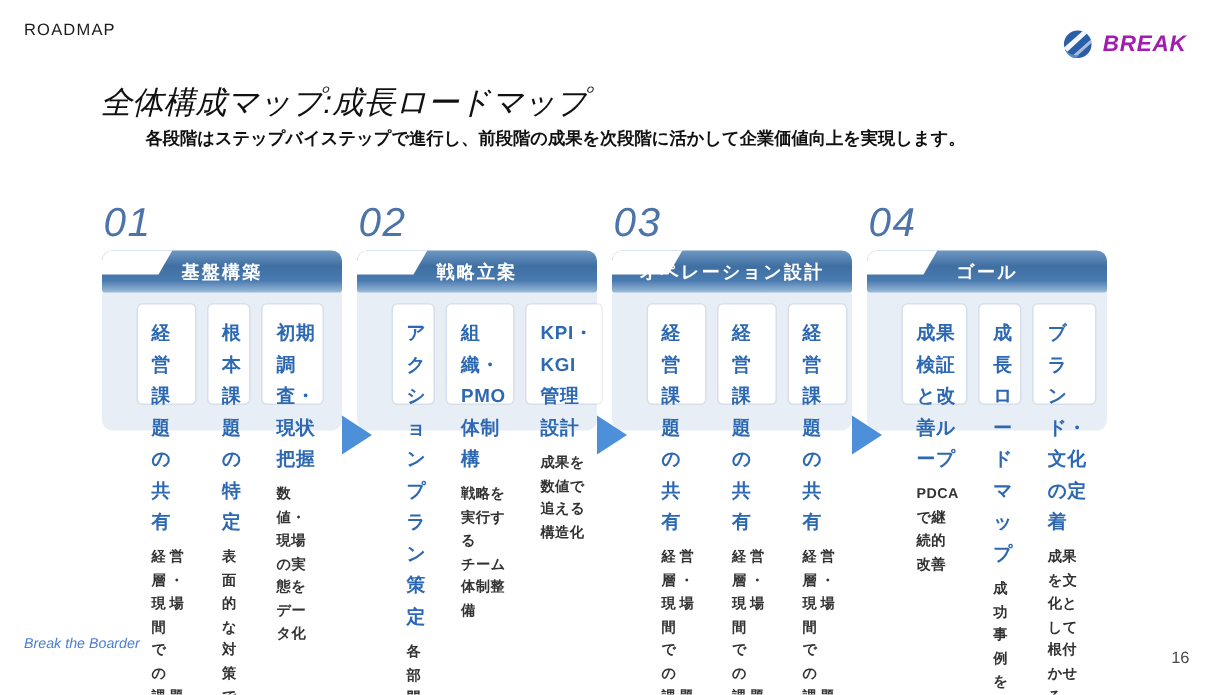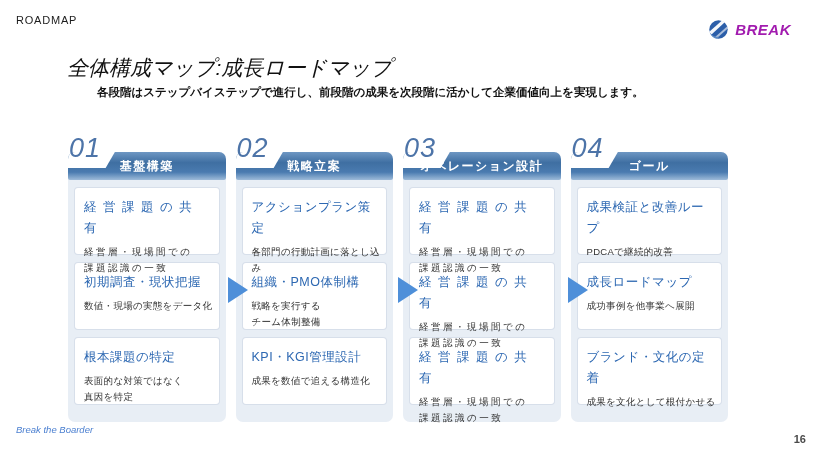--- a/index.html
+++ b/index.html
@@ -17,27 +17,27 @@
   .column{position:relative;width:160px;margin-right:10px;padding-top:13px;}
   .column:last-child{margin-right:0;}
   .col-number{
     position:absolute;top:-6px;left:1px;z-index:3;
     font-size:27px;font-style:italic;color:#4d74a8;letter-spacing:1px;
   }
   .col-body{background:#e8eef5;border-radius:7px;}
   .col-header{
     position:relative;overflow:hidden;height:28px;border-radius:7px 7px 2px 2px;
     background:linear-gradient(180deg,#6e97c3 0%,#3f6fa2 38%,#4a7bb0 72%,#9dbbd9 100%);
-    text-align:center;line-height:28px;color:#fff;font-size:12px;font-weight:bold;letter-spacing:1.5px;
+    text-align:center;line-height:28px;color:#fff;font-size:12px;font-weight:bold;letter-spacing:1.5px;margin-top:15px;
   }
   .col-header::before{
     content:"";position:absolute;top:-6px;left:-14px;width:58px;height:22px;
     background:#ffffff;transform:skewX(-30deg);
   }
-  .col-cards{padding:8px 7px 18px;display:flex;flex-direction:column;gap:9px;}
+  .col-cards{padding:8px 24px 18px;display:flex;gap:9px;font-weight:bold;}
   .card{
     position:relative;height:66px;box-sizing:border-box;background:#fff;border-radius:3px;
     padding:8px 5px 0 9px;box-shadow:0 0 0 1px rgba(110,135,170,0.14);overflow:visible;
   }
   .card:nth-child(1){z-index:3;} .card:nth-child(2){z-index:2;} .card:nth-child(3){z-index:1;}
   .card-title{
     font-size:12.5px;line-height:21px;color:#2d68b2;letter-spacing:0.5px;
     margin:1px 0 5px;white-space:pre-line;
   }
   .card-title.spread{letter-spacing:6.5px;}
@@ -45,21 +45,21 @@
     font-size:9.5px;line-height:15.5px;color:#333;letter-spacing:0.3px;white-space:pre-line;
   }
   .card-desc.spread{letter-spacing:2.5px;}
   .flow-arrow{
     position:absolute;width:0;height:0;z-index:5;top:138px;
     border-top:13px solid transparent;border-bottom:13px solid transparent;
     border-left:20px solid #4e8fd9;
   }
   .arrow-1{left:160px;} .arrow-2{left:330px;} .arrow-3{left:500px;}
   .footer-left{position:absolute;left:16px;top:424px;font-size:9.5px;font-style:italic;color:#4a7fd0;}
-  .page-number{position:absolute;right:7px;top:433px;font-size:11px;color:#4a4a4a;font-weight:bold;}
+  .page-number{position:absolute;right:20px;top:433px;font-size:11px;color:#4a4a4a;}
 </style>
 </head>
 <body>
 
 <div class="eyebrow">ROADMAP</div>
 
 <div class="logo">
   <span style="display:inline-flex;">
     <svg width="21" height="21" viewBox="0 0 21 21">
       <circle cx="10.5" cy="10.5" r="9.2" fill="#2b5ea9"></circle>
@@ -81,27 +81,27 @@
     <div class="col-body">
       <div class="col-header"><span>基盤構築</span></div>
       <div class="col-cards">
         <div class="card">
           <div class="card-title spread">経営課題の共
 有</div>
           <div class="card-desc spread">経営層・現場間での
 課題認識の一致</div>
         </div>
         <div class="card">
-          <div class="card-title">初期調査・現状把握</div>
-          <div class="card-desc">数値・現場の実態をデータ化</div>
-        </div>
-        <div class="card">
           <div class="card-title">根本課題の特定</div>
           <div class="card-desc">表面的な対策ではなく
 真因を特定</div>
+        </div>
+        <div class="card">
+          <div class="card-title">初期調査・現状把握</div>
+          <div class="card-desc">数値・現場の実態をデータ化</div>
         </div>
       </div>
     </div>
   </div>
 
   <div class="column">
     <div class="col-number">02</div>
     <div class="col-body">
       <div class="col-header"><span>戦略立案</span></div>
       <div class="col-cards">

